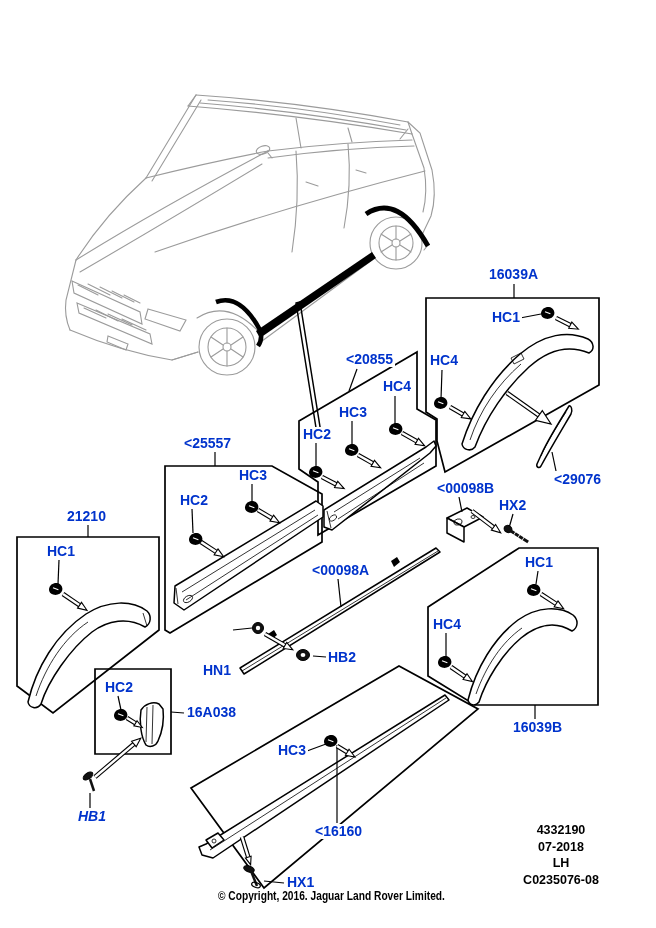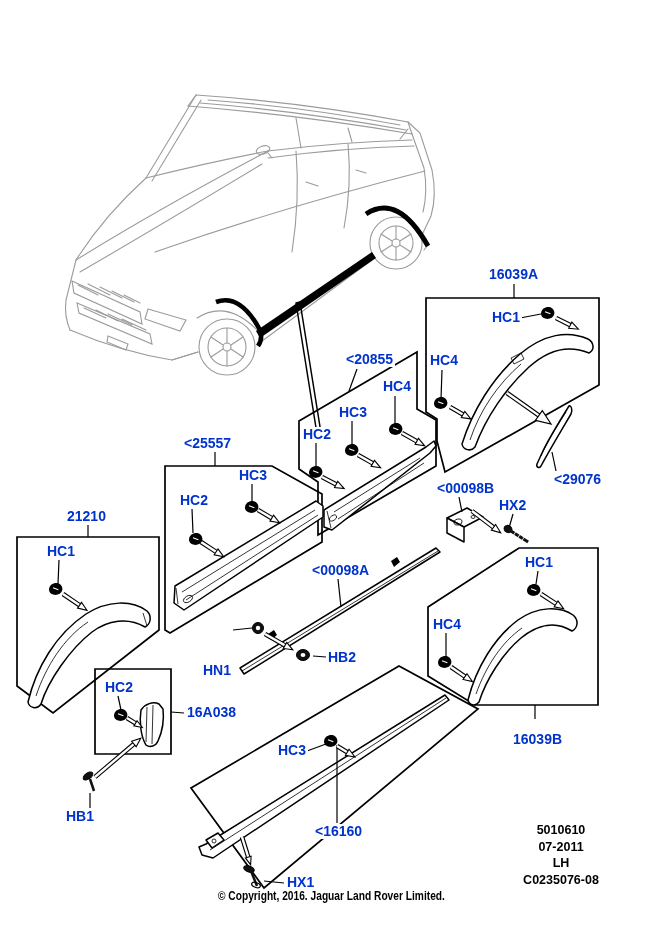--- a/index.html
+++ b/index.html
@@ -370,28 +370,28 @@
       <div class="callout" style="left: 497px; top: 498px;">HX2</div>
       <div class="callout" style="left: 65px; top: 509px;">21210</div>
       <div class="callout" style="left: 45px; top: 544px;">HC1</div>
       <div class="callout" style="left: 523px; top: 555px;">HC1</div>
       <div class="callout" style="left: 310px; top: 563px;">&lt;00098A</div>
       <div class="callout" style="left: 431px; top: 617px;">HC4</div>
       <div class="callout" style="left: 201px; top: 623px; margin-top: 40px;">HN1</div>
       <div class="callout" style="left: 326px; top: 650px;">HB2</div>
       <div class="callout" style="left: 103px; top: 680px;">HC2</div>
       <div class="callout" style="left: 185px; top: 705px;">16A038</div>
-      <div class="callout" style="left: 511px; top: 720px; margin-top: 12px;">16039B</div>
+      <div class="callout" style="left: 511px; top: 720px;">16039B</div>
       <div class="callout" style="left: 276px; top: 743px;">HC3</div>
-      <div class="callout" style="left: 64px; top: 809px;">HB1</div>
+      <div class="callout" style="left: 76px; top: 809px; font-style: italic;">HB1</div>
       <div class="callout" style="left: 313px; top: 824px; text-align: right;">&lt;16160</div>
       <div class="callout" style="left: 285px; top: 875px; text-align: right;">HX1</div>
     </div>
 
   <div id="footer-block">
-    <div>5010610</div>
-    <div>07-2011</div>
+    <div>4332190</div>
+    <div>07-2018</div>
     <div>LH</div>
     <div>C0235076-08</div>
   </div>
 
   <div id="copyright">© Copyright, 2016. Jaguar Land Rover Limited.</div>
 </div>
 
 </body></html>

